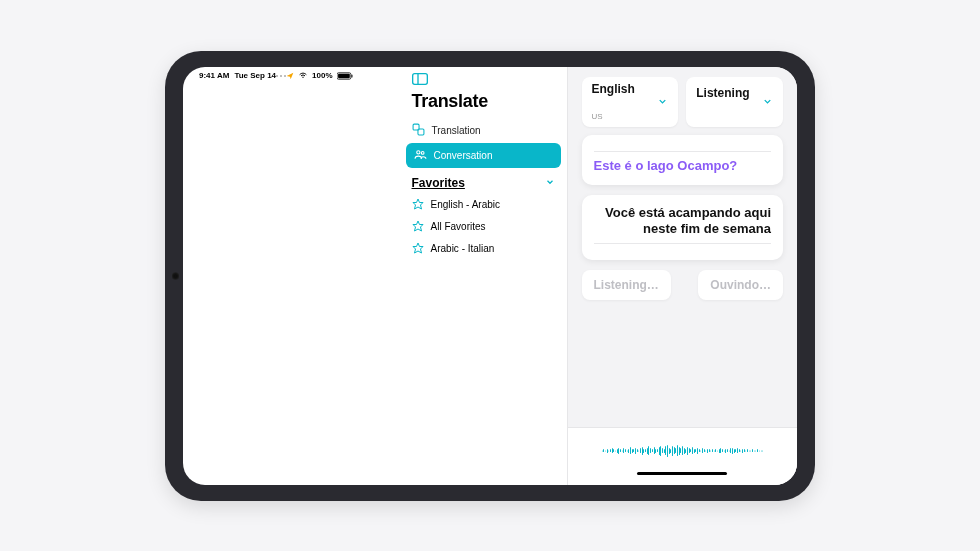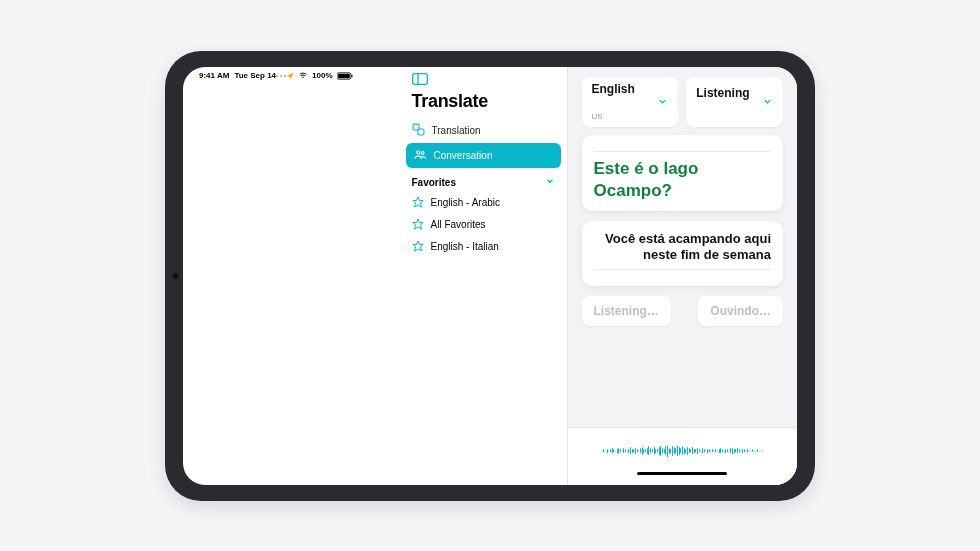--- a/index.html
+++ b/index.html
@@ -92,21 +92,22 @@
     color: #fff;
     border-radius: 6px;
     margin: 0 6px;
     padding: 5px 8px;
   }
   .nav-item svg { flex-shrink:0; }
   .section-header {
     display:flex; justify-content:space-between; align-items:flex-end;
     padding: 8px 12px 4px;
     font-weight:700;
-    font-size:10px;
+    font-size:12px;
+    text-decoration:underline;
   }
   .section-header .chev { color:#09b6c9; }
   .fav-item { display:flex; align-items:center; gap:7px; padding:4px 12px; cursor:pointer; }
   .fav-item svg { color:#09b6c9; flex-shrink:0; }
 
   .main {
     flex:1;
     display:flex;
     flex-direction:column;
     background:#f3f3f5;
@@ -139,21 +140,21 @@
     border-radius:10px;
     box-shadow:0 2px 6px rgba(0,0,0,.07);
     padding:10px 12px;
     margin-bottom:10px;
     max-width: 250px;
   }
   .bubble.left { margin-right:auto; }
   .bubble.right { margin-left:auto;text-align:right; }
   .bubble .src { font-size:13px; font-weight:700; color:#111; line-height:1.25; }
   .bubble hr { border:none; border-top:1px solid #e8e8ea; margin:6px 0; }
-  .bubble .tgt { font-size:17px; font-weight:700; color:#15803d; line-height:1.25; }
+  .bubble .tgt { font-size:13px; font-weight:700; color:#8b5cf6; line-height:1.25; }
 
   .listen-row { display:flex; justify-content:space-between; padding:0 14px; gap:8px; }
   .listen-pill {
     background:#fff;
     border-radius:8px;
     padding:8px 12px;
     font-size:12px;
     font-weight:600;
     color:#bfbfc4;
     box-shadow:0 1px 3px rgba(0,0,0,.05);
@@ -280,21 +281,21 @@
         <div class="fav-item">
           <span><svg width="12" height="12" viewBox="0 0 24 24" fill="none" stroke="currentColor" stroke-width="2">
                 <polygon points="12 2 15 9 22 9 17 14 19 22 12 18 5 22 7 14 2 9 9 9"></polygon>
               </svg></span>
           <span>All Favorites</span>
         </div>
         <div class="fav-item">
           <span><svg width="12" height="12" viewBox="0 0 24 24" fill="none" stroke="currentColor" stroke-width="2">
                 <polygon points="12 2 15 9 22 9 17 14 19 22 12 18 5 22 7 14 2 9 9 9"></polygon>
               </svg></span>
-          <span>English - Italian</span>
+          <span>Arabic - Italian</span>
         </div>
       </div>
 
       <div class="main">
         <div class="lang-row">
           <div class="lang-pill">
             <div class="lbls">
               <span class="lang-name">English</span>
               <span class="lang-sub">US</span>
             </div>

